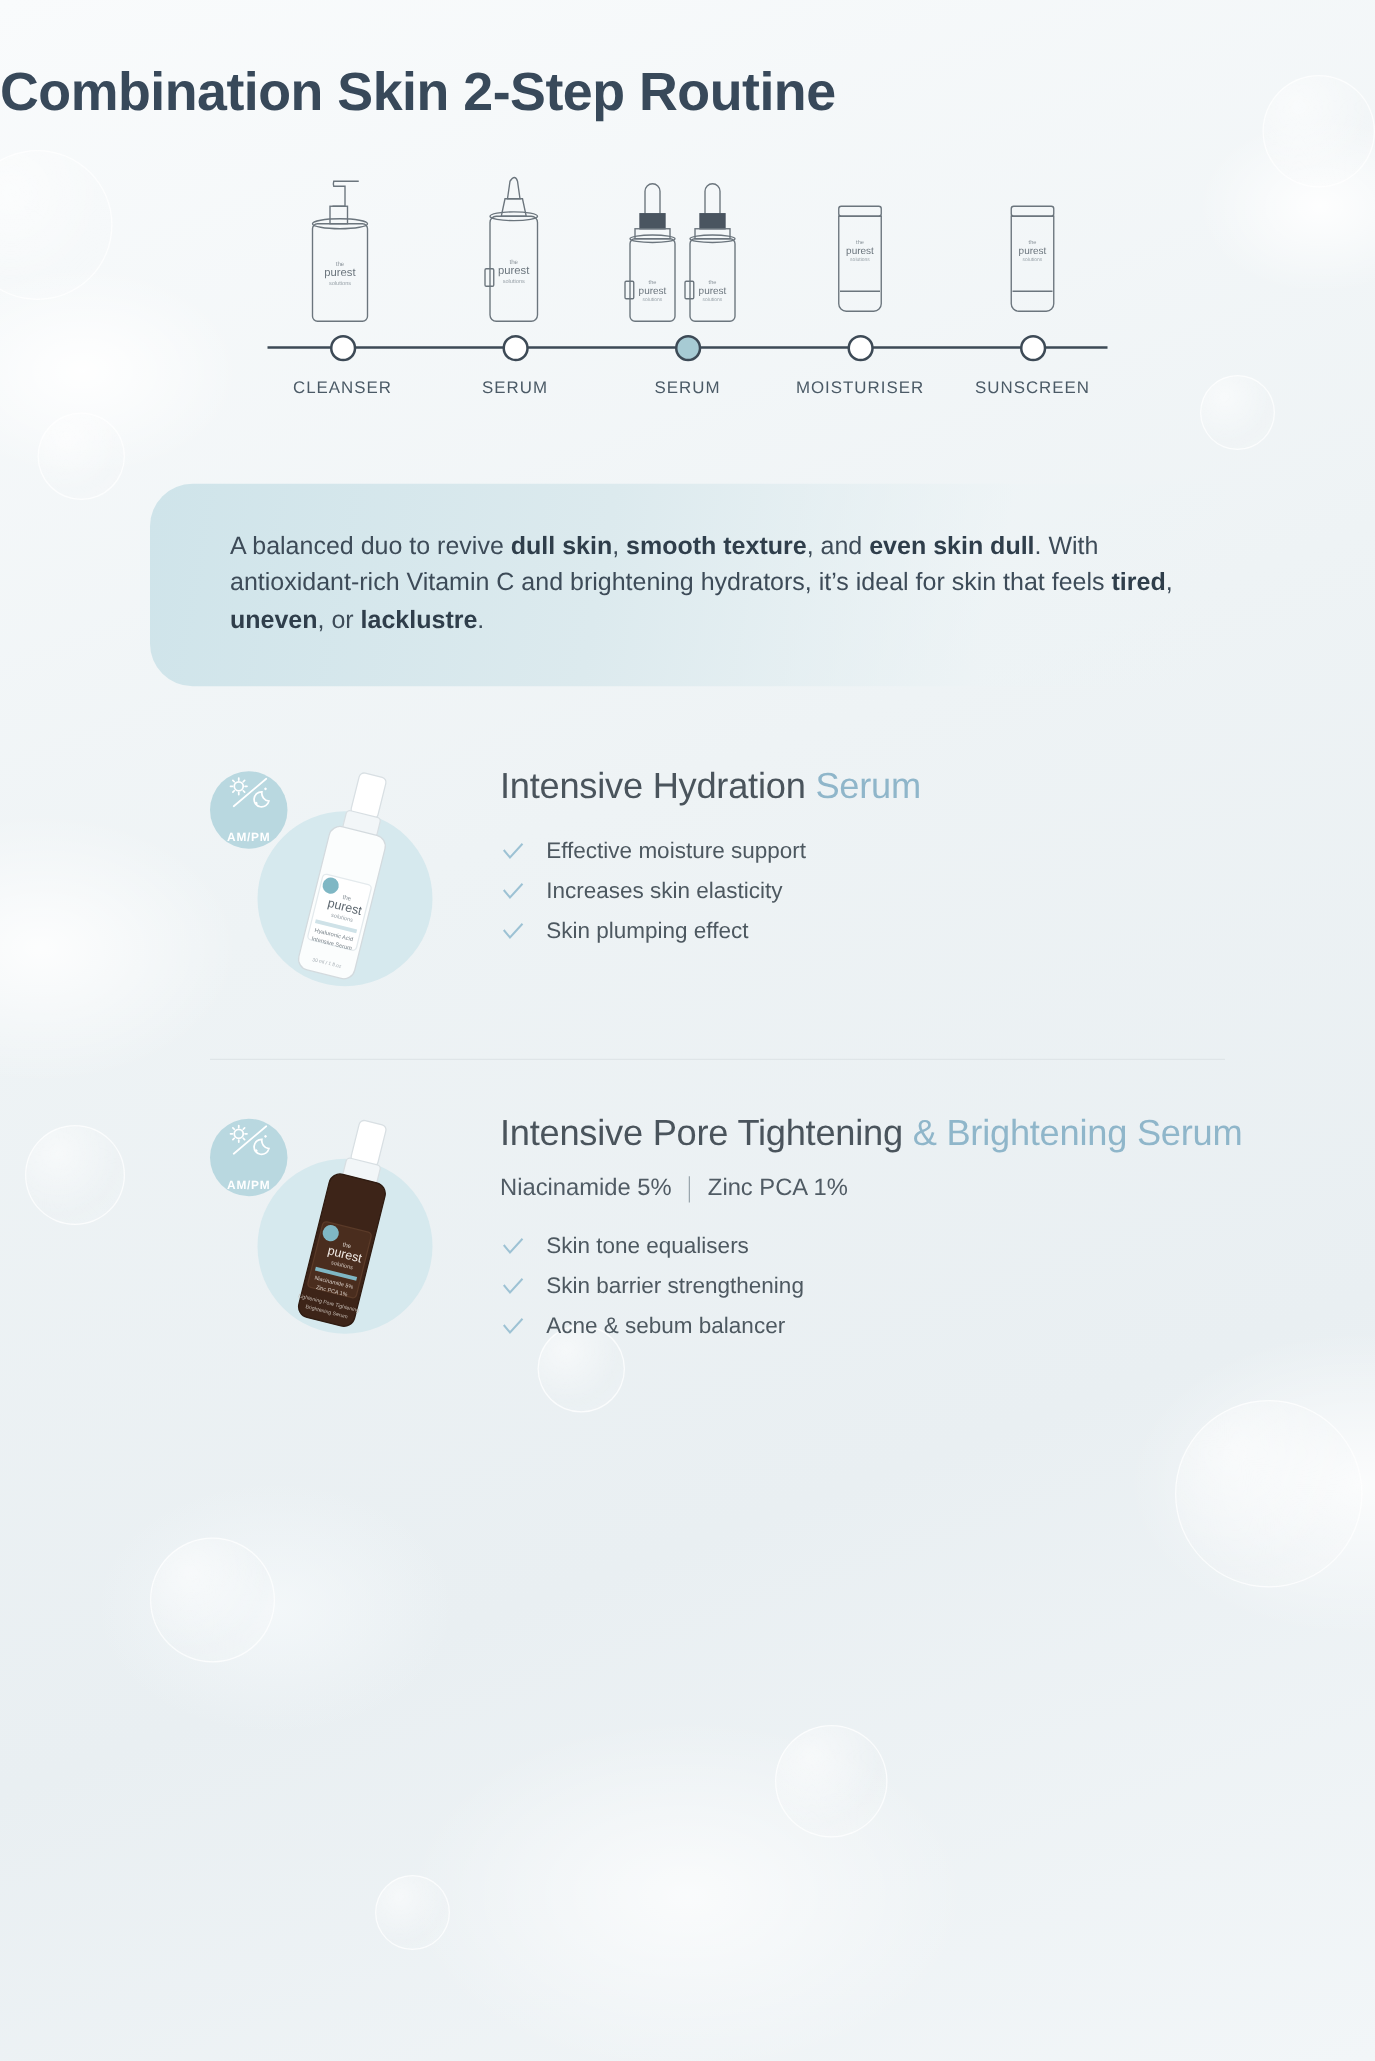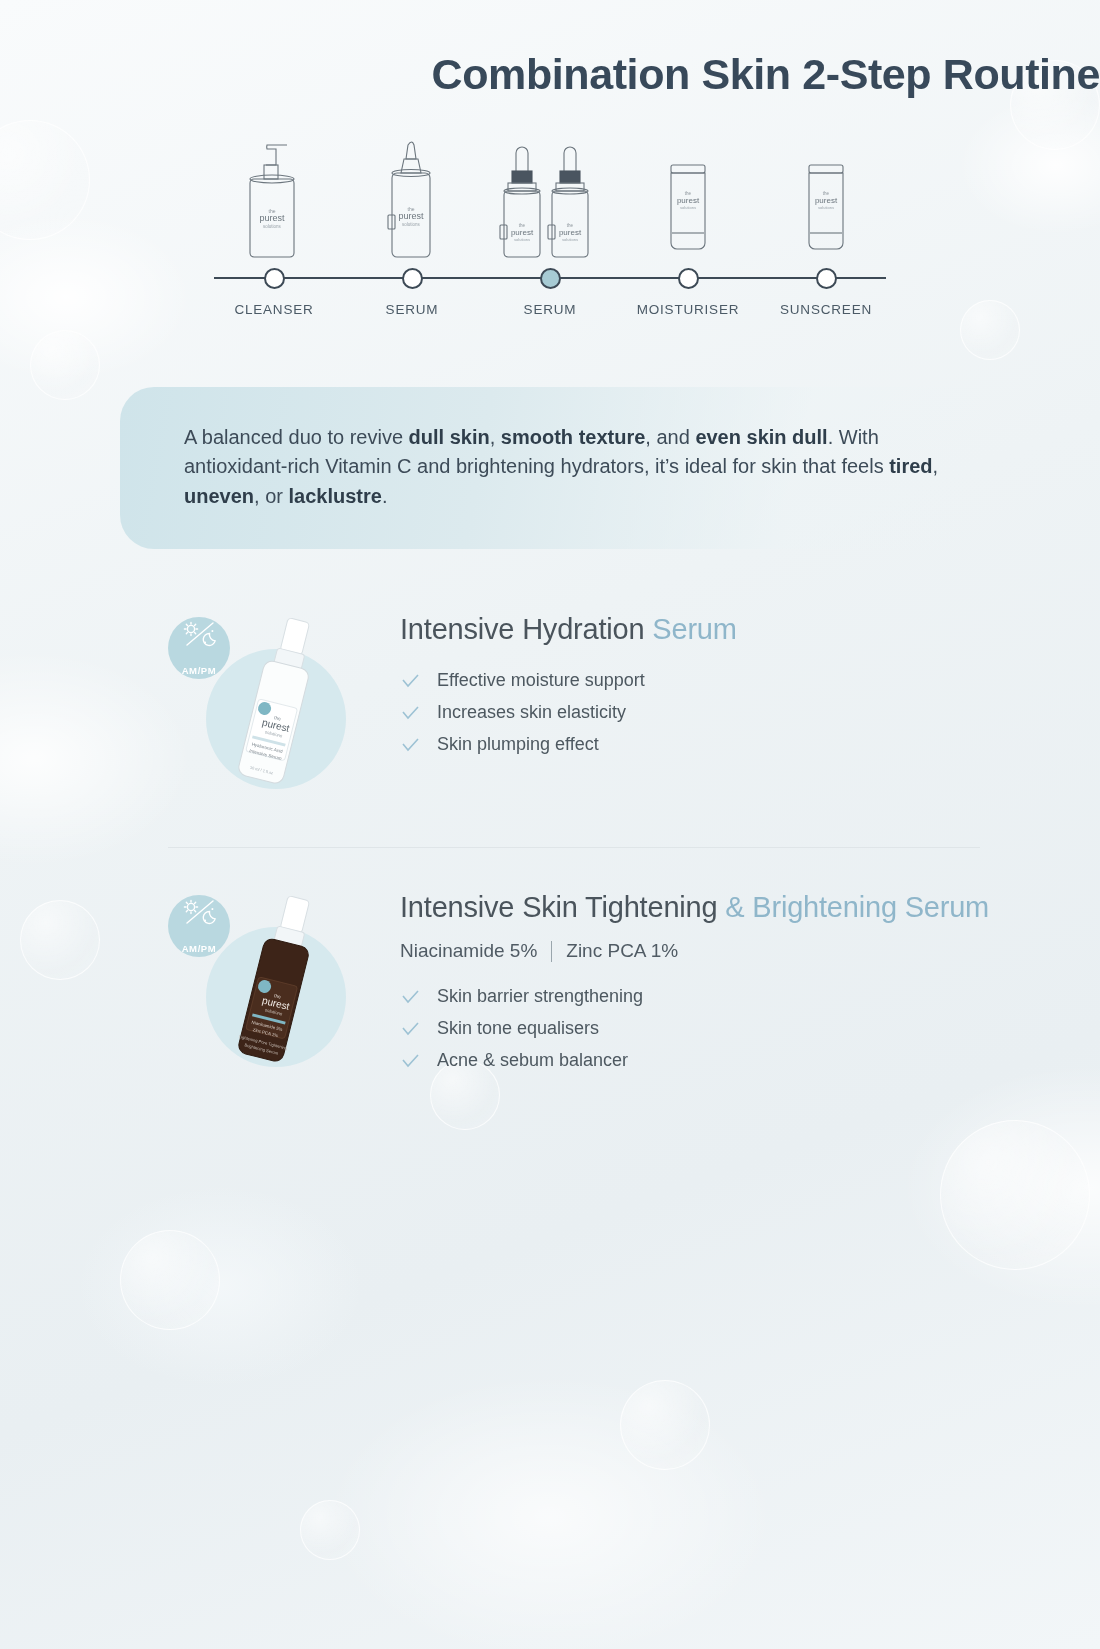--- a/index.html
+++ b/index.html
@@ -32,21 +32,21 @@
     border-radius: 50%;
     border: 1px solid rgba(255,255,255,.75);
     background: radial-gradient(circle at 32% 28%, rgba(255,255,255,.55), rgba(255,255,255,.06) 62%, rgba(255,255,255,.16));
     z-index: 0;
   }
 
   .page { position: relative; z-index: 2; }
 
   
   .title {
-    text-align: right;
+    text-align: left;
     font-size: 43px;
     font-weight: bold;
     color: #38495a;
     letter-spacing: -0.4px;
     padding-top: 50px;
   }
 
   
   .routine { margin-top: 30px; position: relative; height: 210px; }
 
@@ -366,39 +366,39 @@
             <text x="53" y="143" font-size="4.4" fill="#ddd4cd" text-anchor="middle" font-family="Liberation Sans, sans-serif">Niacinamide 5%</text>
             <text x="53" y="150" font-size="4.4" fill="#ddd4cd" text-anchor="middle" font-family="Liberation Sans, sans-serif">Zinc PCA 1%</text>
             <text x="53" y="160" font-size="4.2" fill="#c4bab2" text-anchor="middle" font-family="Liberation Sans, sans-serif">Lightening Pore Tightening</text>
             <text x="53" y="167" font-size="4.2" fill="#c4bab2" text-anchor="middle" font-family="Liberation Sans, sans-serif">Brightening Serum</text>
           </g>
         </svg>
       </div>
     </div>
     <div class="info">
       <div class="p-title">
-        <span>Intensive Skin Tightening </span><span class="accent">&amp; Brightening Serum</span>
+        <span>Intensive Pore Tightening </span><span class="accent">&amp; Brightening Serum</span>
       </div>
       <div class="p-sub">
         <span>Niacinamide 5%</span>
         <span class="vbar"></span>
         <span>Zinc PCA 1%</span>
       </div>
       <div class="feats">
         <div class="feat">
           <svg class="check" viewBox="0 0 20 20">
               <path d="M3 9 L8 15 L18 4" fill="none" stroke="#9dc2d4" stroke-width="1.6"></path>
             </svg>
+          <span>Skin tone equalisers</span>
+        </div>
+        <div class="feat">
+          <svg class="check" viewBox="0 0 20 20">
+              <path d="M3 9 L8 15 L18 4" fill="none" stroke="#9dc2d4" stroke-width="1.6"></path>
+            </svg>
           <span>Skin barrier strengthening</span>
-        </div>
-        <div class="feat">
-          <svg class="check" viewBox="0 0 20 20">
-              <path d="M3 9 L8 15 L18 4" fill="none" stroke="#9dc2d4" stroke-width="1.6"></path>
-            </svg>
-          <span>Skin tone equalisers</span>
         </div>
         <div class="feat">
           <svg class="check" viewBox="0 0 20 20">
               <path d="M3 9 L8 15 L18 4" fill="none" stroke="#9dc2d4" stroke-width="1.6"></path>
             </svg>
           <span>Acne &amp; sebum balancer</span>
         </div>
       </div>
     </div>
   </div>

